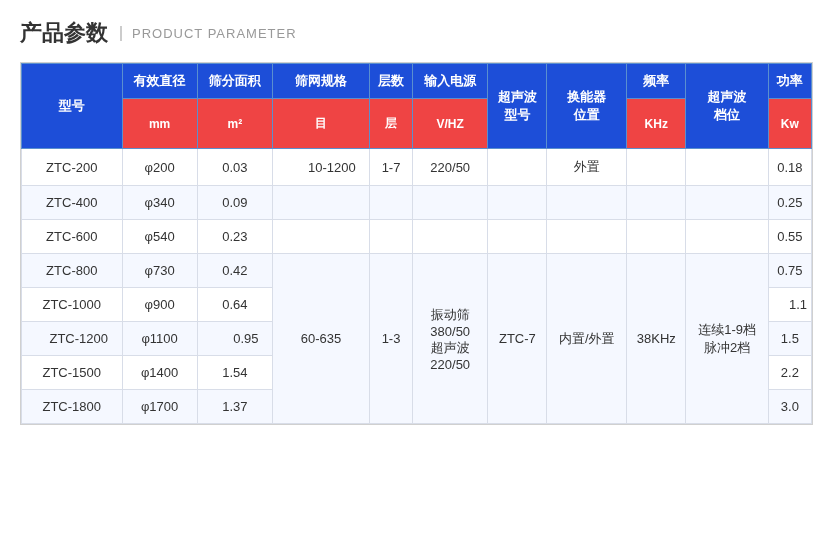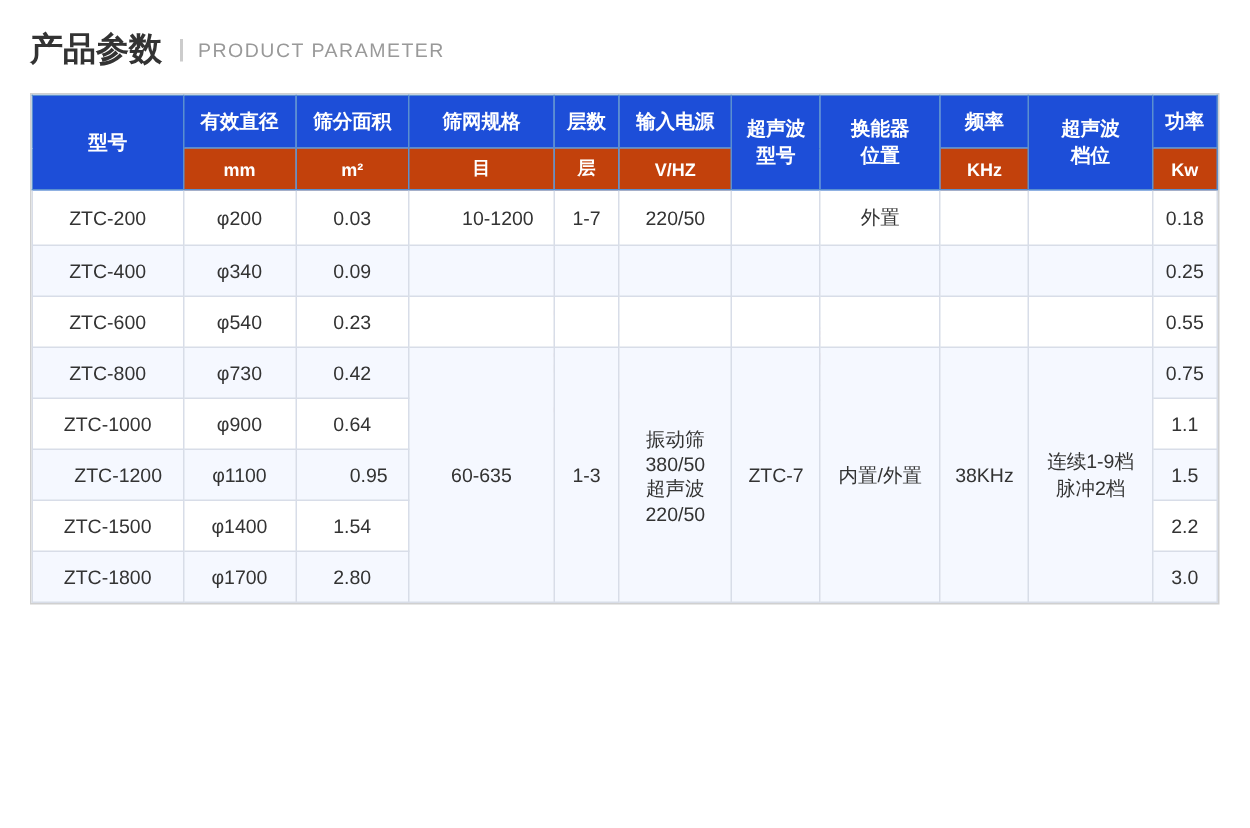--- a/index.html
+++ b/index.html
@@ -47,23 +47,23 @@
       text-align: center;
       padding: 0;
       border: 1px solid #5a8fcf;
       vertical-align: middle;
     }
     thead .header-row-1 th {
       padding: 8px 4px;
       font-size: 13px;
     }
     thead .header-row-2 th {
-      padding: 5px 4px;
+      padding: 16px 4px;
       font-size: 12px;
-      background: #c2410c;
+      background: #ef4444;
     }
     tbody tr {
       background: #fff;
     }
     tbody tr:nth-child(even) {
       background: #f5f8ff;
     }
     tbody td {
       text-align: center;
       padding: 9px 4px;
@@ -207,35 +207,35 @@
           <td rowspan="5" style="white-space: pre-line;">内置/外置</td>
           <td rowspan="5" style="white-space: pre-line;">38KHz</td>
           <td rowspan="5" style="white-space: pre-line;">连续1-9档
 脉冲2档</td>
           <td style="white-space: pre-line;">0.75</td>
         </tr>
         <tr>
           <td style="white-space: pre-line;">ZTC-1000</td>
           <td style="white-space: pre-line;">φ900</td>
           <td style="white-space: pre-line;">0.64</td>
-          <td style="white-space: pre-line;">1.1</td>
+          <td style="white-space: pre-line; text-align: right;">1.1</td>
         </tr>
         <tr>
           <td style="white-space: pre-line; padding-left: 18px;">ZTC-1200</td>
           <td style="white-space: pre-line;">φ1100</td>
           <td style="white-space: pre-line; padding-left: 26px;">0.95</td>
           <td style="white-space: pre-line;">1.5</td>
         </tr>
         <tr>
           <td style="white-space: pre-line;">ZTC-1500</td>
           <td style="white-space: pre-line;">φ1400</td>
           <td style="white-space: pre-line;">1.54</td>
           <td style="white-space: pre-line;">2.2</td>
         </tr>
         <tr>
           <td style="white-space: pre-line;">ZTC-1800</td>
           <td style="white-space: pre-line;">φ1700</td>
-          <td style="white-space: pre-line;">2.80</td>
+          <td style="white-space: pre-line;">1.37</td>
           <td style="white-space: pre-line;">3.0</td>
         </tr>
       </tbody>
   </table>
 </div>
 
 </body></html>

